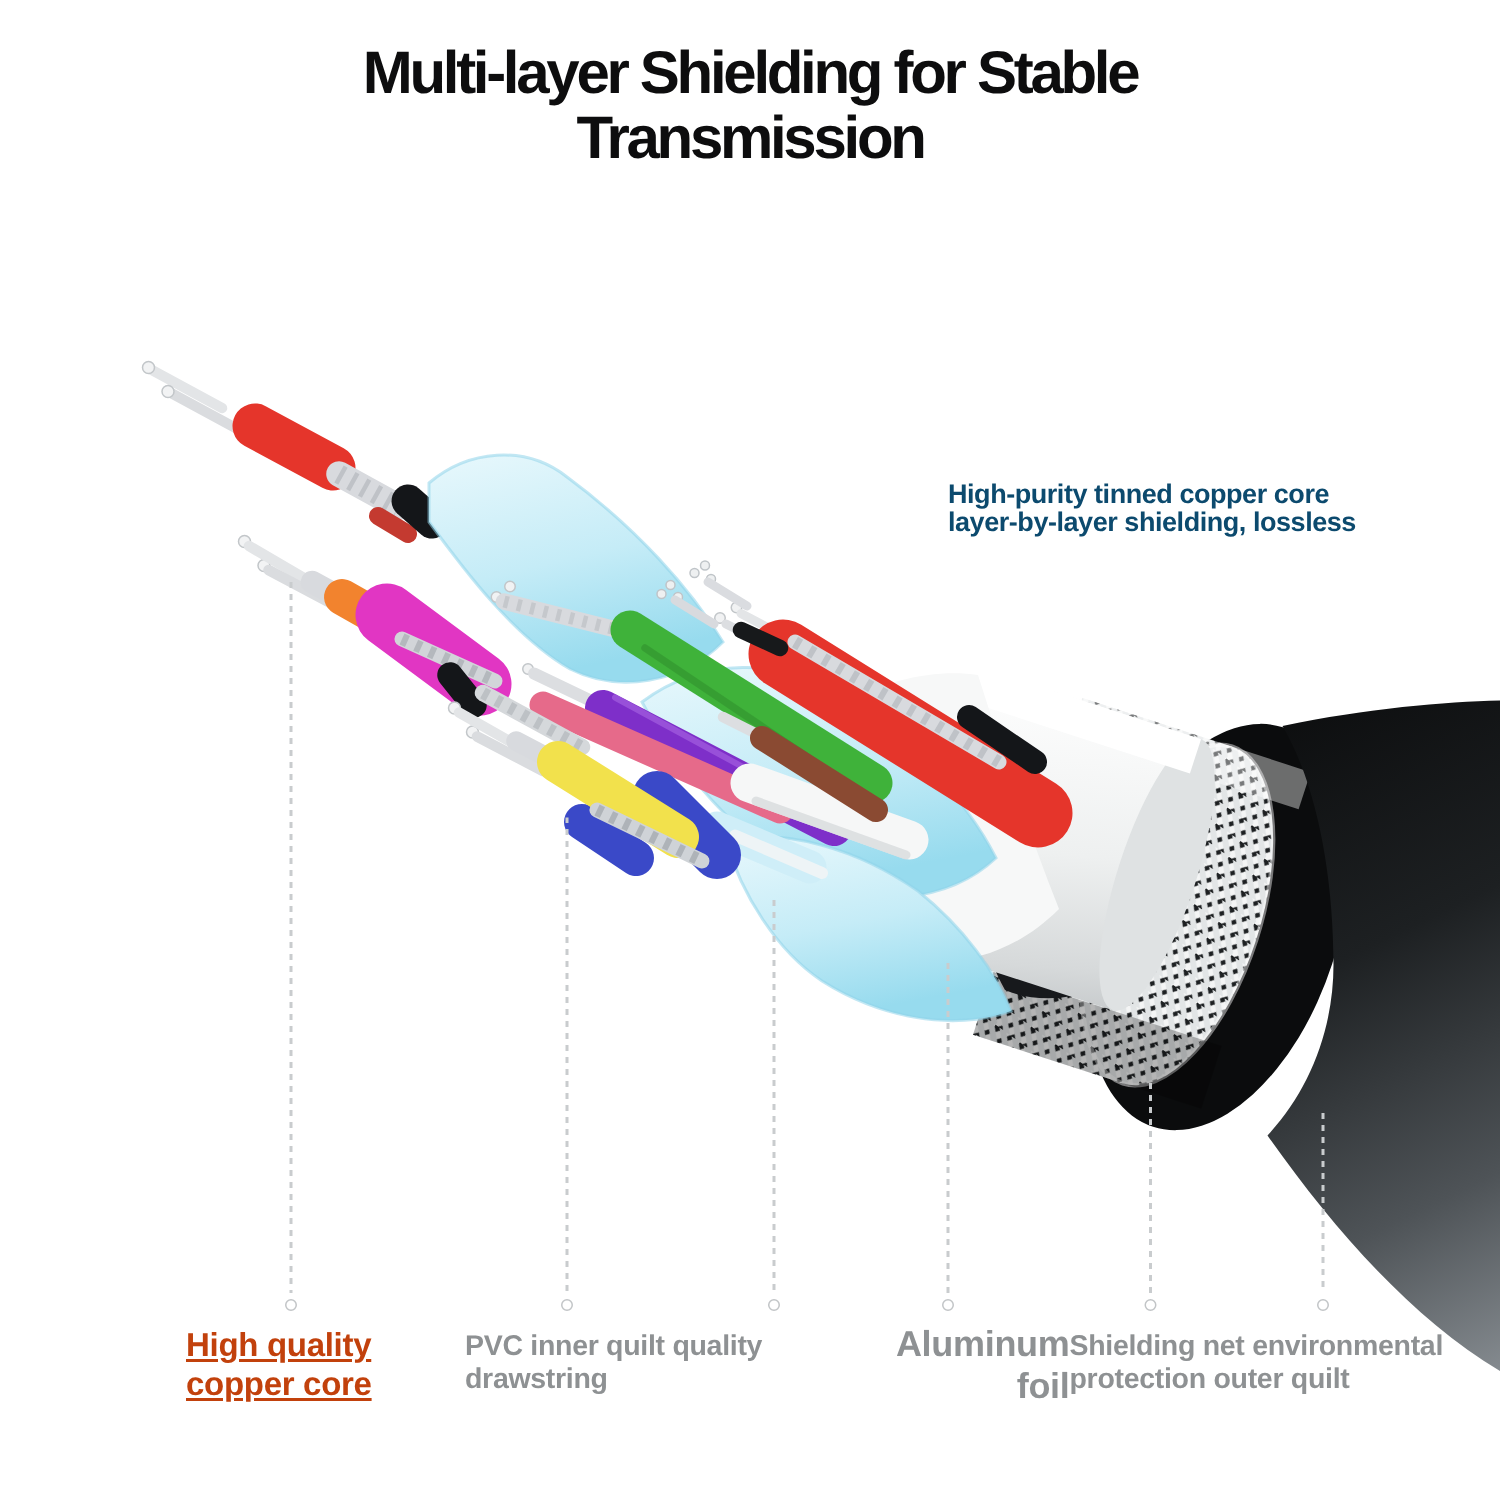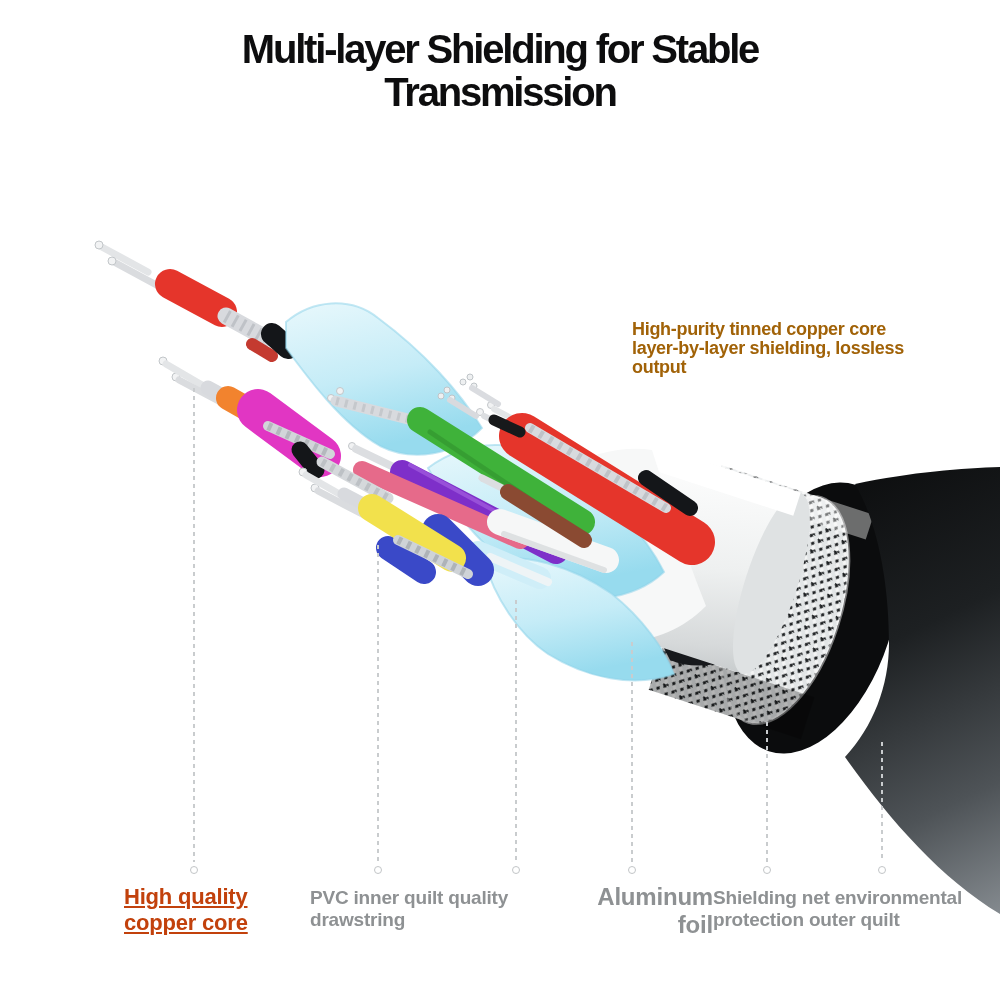--- a/index.html
+++ b/index.html
@@ -8,21 +8,21 @@
   #stage { position:relative; width:1000px; height:1000px; background:#ffffff; }
 
   
   .title { position:absolute; left:0; right:0; top:28px; text-align:center;
            font-weight:700; font-size:40px; line-height:1.08; letter-spacing:-2.2px;
            color:#0d0d0e; }
   .title span { display:block; }
 
   
   .top-note { position:absolute; left:632px; top:320px; font-weight:700;
-              font-size:18px; line-height:19px; letter-spacing:-0.3px; color:#a16207; }
+              font-size:18px; line-height:19px; letter-spacing:-0.3px; color:#0c4a6e; }
   .top-note span { display:block; }
 
   
   #cable-svg { position:absolute; left:0; top:0; width:1000px; height:1000px; }
 
   
   .leader { position:absolute; width:2px;
             background:repeating-linear-gradient(to bottom,#c9ccce 0 4px,transparent 4px 8px); }
   .leader::after { content:""; position:absolute; left:50%; transform:translateX(-50%);
             bottom:-12px; width:6px; height:6px; border:1.6px solid #c2c5c7;
@@ -200,21 +200,20 @@
       <line x1="438" y1="530" x2="478" y2="570" stroke="#3a49c8" stroke-width="32" stroke-linecap="round"></line>
       <line x1="372" y1="508" x2="452" y2="558" stroke="#f2e14c" stroke-width="28" stroke-linecap="round"></line>
       <line x1="398" y1="540" x2="468" y2="574" stroke="#cfd3d7" stroke-width="10" stroke-linecap="round"></line>
       <line x1="398" y1="540" x2="468" y2="574" stroke="#8f959b" stroke-width="8" stroke-dasharray="4 6" opacity="0.5"></line>
     </g>
   </svg>
 
   <div class="top-note">
     <span>High-purity tinned copper core</span>
     <span>layer-by-layer shielding, lossless</span>
-    <span>output</span>
   </div>
 
   <div class="leader l1"></div>
   <div class="leader l2"></div>
   <div class="leader l3"></div>
   <div class="leader l4"></div>
   <div class="leader l5"></div>
   <div class="leader l6"></div>
 
   <div class="callout c1">High quality copper core</div>

